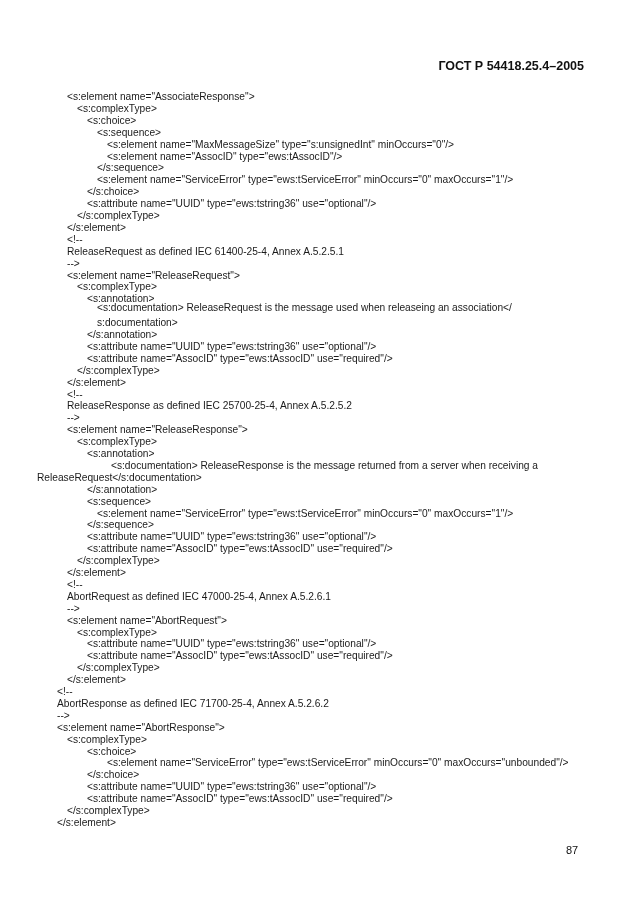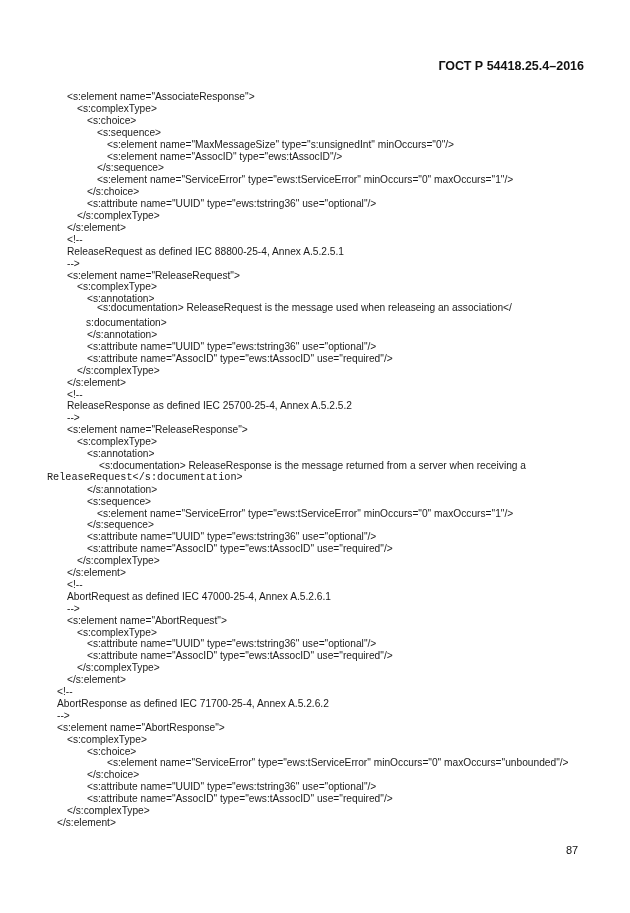--- a/index.html
+++ b/index.html
@@ -6,56 +6,56 @@
   body { width:630px; height:913px; position:relative; overflow:hidden;
          font-family:"Liberation Sans", sans-serif; color:#1a1a1a; }
   .header { position:absolute; top:59px; right:46px; font-weight:bold; font-size:12.5px; color:#111; }
   .code { position:absolute; left:0; top:91px; width:630px; }
   .line { position:absolute; white-space:pre; font-size:10.2px; line-height:12px; height:12px; }
   .pagenum { position:absolute; top:844px; left:566px; font-size:11px; color:#111; }
 </style>
 </head>
 <body>
 
-<div class="header">ГОСТ Р 54418.25.4–2016</div>
+<div class="header">ГОСТ Р 54418.25.4–2005</div>
 
 <div class="code" id="code">
     <div class="line" style="left: 67px; top: 0px;">&lt;s:element name="AssociateResponse"&gt;</div>
     <div class="line" style="left: 77px; top: 11.9px;">&lt;s:complexType&gt;</div>
     <div class="line" style="left: 87px; top: 23.8px;">&lt;s:choice&gt;</div>
     <div class="line" style="left: 97px; top: 35.7px;">&lt;s:sequence&gt;</div>
     <div class="line" style="left: 107px; top: 47.6px;">&lt;s:element name="MaxMessageSize" type="s:unsignedInt" minOccurs="0"/&gt;</div>
     <div class="line" style="left: 107px; top: 59.5px;">&lt;s:element name="AssocID" type="ews:tAssocID"/&gt;</div>
     <div class="line" style="left: 97px; top: 71.4px;">&lt;/s:sequence&gt;</div>
     <div class="line" style="left: 97px; top: 83.3px;">&lt;s:element name="ServiceError" type="ews:tServiceError" minOccurs="0" maxOccurs="1"/&gt;</div>
     <div class="line" style="left: 87px; top: 95.2px;">&lt;/s:choice&gt;</div>
     <div class="line" style="left: 87px; top: 107.1px;">&lt;s:attribute name="UUID" type="ews:tstring36" use="optional"/&gt;</div>
     <div class="line" style="left: 77px; top: 119px;">&lt;/s:complexType&gt;</div>
     <div class="line" style="left: 67px; top: 130.9px;">&lt;/s:element&gt;</div>
     <div class="line" style="left: 67px; top: 142.8px;">&lt;!--</div>
-    <div class="line" style="left: 67px; top: 154.7px;">ReleaseRequest as defined IEC 88800-25-4, Annex A.5.2.5.1</div>
+    <div class="line" style="left: 67px; top: 154.7px;">ReleaseRequest as defined IEC 61400-25-4, Annex A.5.2.5.1</div>
     <div class="line" style="left: 67px; top: 166.6px;">--&gt;</div>
     <div class="line" style="left: 67px; top: 178.5px;">&lt;s:element name="ReleaseRequest"&gt;</div>
     <div class="line" style="left: 77px; top: 190.4px;">&lt;s:complexType&gt;</div>
     <div class="line" style="left: 87px; top: 202.3px;">&lt;s:annotation&gt;</div>
     <div class="line" style="left: 97px; top: 211px;">&lt;s:documentation&gt; ReleaseRequest is the message used when releaseing an association&lt;/</div>
-    <div class="line" style="left: 86px; top: 226.1px;">s:documentation&gt;</div>
+    <div class="line" style="left: 97px; top: 226.1px;">s:documentation&gt;</div>
     <div class="line" style="left: 87px; top: 238px;">&lt;/s:annotation&gt;</div>
     <div class="line" style="left: 87px; top: 249.9px;">&lt;s:attribute name="UUID" type="ews:tstring36" use="optional"/&gt;</div>
     <div class="line" style="left: 87px; top: 261.8px;">&lt;s:attribute name="AssocID" type="ews:tAssocID" use="required"/&gt;</div>
     <div class="line" style="left: 77px; top: 273.7px;">&lt;/s:complexType&gt;</div>
     <div class="line" style="left: 67px; top: 285.6px;">&lt;/s:element&gt;</div>
     <div class="line" style="left: 67px; top: 297.5px;">&lt;!--</div>
     <div class="line" style="left: 67px; top: 309.4px;">ReleaseResponse as defined IEC 25700-25-4, Annex A.5.2.5.2</div>
     <div class="line" style="left: 67px; top: 321.3px;">--&gt;</div>
     <div class="line" style="left: 67px; top: 333.2px;">&lt;s:element name="ReleaseResponse"&gt;</div>
     <div class="line" style="left: 77px; top: 345.1px;">&lt;s:complexType&gt;</div>
     <div class="line" style="left: 87px; top: 357px;">&lt;s:annotation&gt;</div>
-    <div class="line" style="left: 99px; top: 368.9px;">&lt;s:documentation&gt; ReleaseResponse is the message returned from a server when receiving a</div>
-    <div class="line" style="left: 47px; top: 380.8px; font-family: Liberation Mono, monospace;">ReleaseRequest&lt;/s:documentation&gt;</div>
+    <div class="line" style="left: 111px; top: 368.9px;">&lt;s:documentation&gt; ReleaseResponse is the message returned from a server when receiving a</div>
+    <div class="line" style="left: 37px; top: 380.8px;">ReleaseRequest&lt;/s:documentation&gt;</div>
     <div class="line" style="left: 87px; top: 392.7px;">&lt;/s:annotation&gt;</div>
     <div class="line" style="left: 87px; top: 404.6px;">&lt;s:sequence&gt;</div>
     <div class="line" style="left: 97px; top: 416.5px;">&lt;s:element name="ServiceError" type="ews:tServiceError" minOccurs="0" maxOccurs="1"/&gt;</div>
     <div class="line" style="left: 87px; top: 428.4px;">&lt;/s:sequence&gt;</div>
     <div class="line" style="left: 87px; top: 440.3px;">&lt;s:attribute name="UUID" type="ews:tstring36" use="optional"/&gt;</div>
     <div class="line" style="left: 87px; top: 452.2px;">&lt;s:attribute name="AssocID" type="ews:tAssocID" use="required"/&gt;</div>
     <div class="line" style="left: 77px; top: 464.1px;">&lt;/s:complexType&gt;</div>
     <div class="line" style="left: 67px; top: 476px;">&lt;/s:element&gt;</div>
     <div class="line" style="left: 67px; top: 487.9px;">&lt;!--</div>
     <div class="line" style="left: 67px; top: 499.8px;">AbortRequest as defined IEC 47000-25-4, Annex A.5.2.6.1</div>

